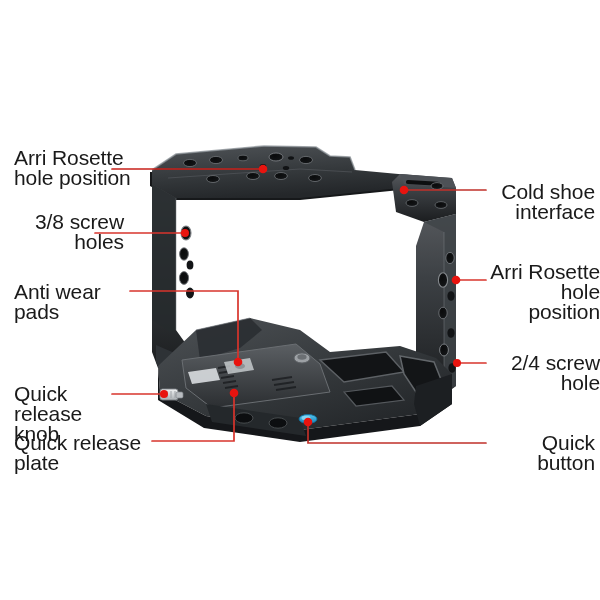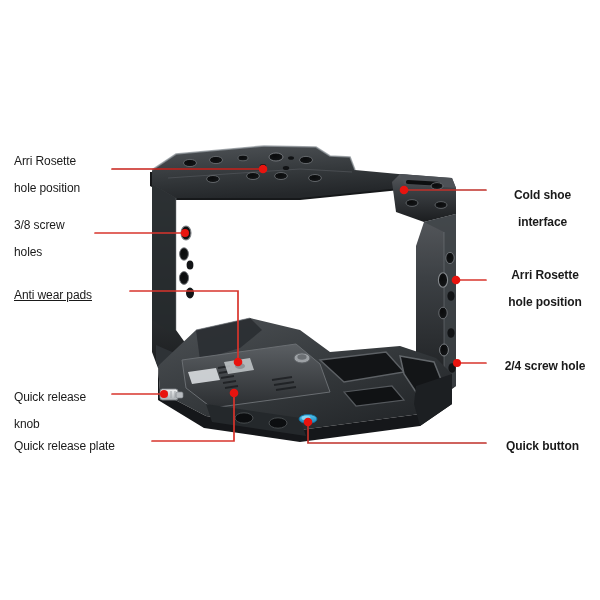--- a/index.html
+++ b/index.html
@@ -20,27 +20,27 @@
     position: absolute;
     left: 0;
     top: 0;
     width: 600px;
     height: 600px;
   }
   .callout-label {
     position: absolute;
     color: #1a1a1a;
     font-family: "Liberation Sans", sans-serif;
-    font-size: 12px;
-    line-height: 27px;
+    font-size: 21px;
+    line-height: 20px;
     white-space: pre-line;
     letter-spacing: -0.1px;
   }
   .label-left  { text-align: left; }
-  .label-right { text-align: center; font-weight: bold; }
+  .label-right { text-align: right; }
 </style>
 </head>
 <body>
 
 <div id="page">
 
   <svg id="diagram-svg" viewBox="0 0 600 600">
     <defs>
       <linearGradient id="gMetalV" x1="0" y1="0" x2="0" y2="1">
         <stop offset="0%" stop-color="#55585c"></stop>
@@ -265,24 +265,24 @@
       <g>
         <polyline points="308,424 308,443 486,443" fill="none" stroke="#c0302a" stroke-width="1.7"></polyline>
         <circle cx="308" cy="422" r="4.3" fill="#e8140f"></circle>
       </g>
     </g>
   </svg>
 
   <div class="callout-label label-left" style="left:14px; top:148px; width:135px;">Arri Rosette
 hole position</div>
 
-  <div class="callout-label label-left" style="left:14px; top:212px; width:110px;">3/8 screw
+  <div class="callout-label label-left" style="left:14px; top:212px; width:110px;text-align:right;">3/8 screw
 holes</div>
 
-  <div class="callout-label label-left" style="left:14px; top:282px; width:130px;text-decoration:underline;">Anti wear pads</div>
+  <div class="callout-label label-left" style="left:14px; top:282px; width:130px;">Anti wear pads</div>
 
   <div class="callout-label label-left" style="left:14px; top:384px; width:120px;">Quick release
 knob</div>
 
   <div class="callout-label label-left" style="left:14px; top:433px; width:150px;">Quick release plate</div>
 
   <div class="callout-label label-right" style="left:490px; top:182px; width:105px;">Cold shoe
 interface</div>
 
   <div class="callout-label label-right" style="left:490px; top:262px; width:110px;">Arri Rosette

